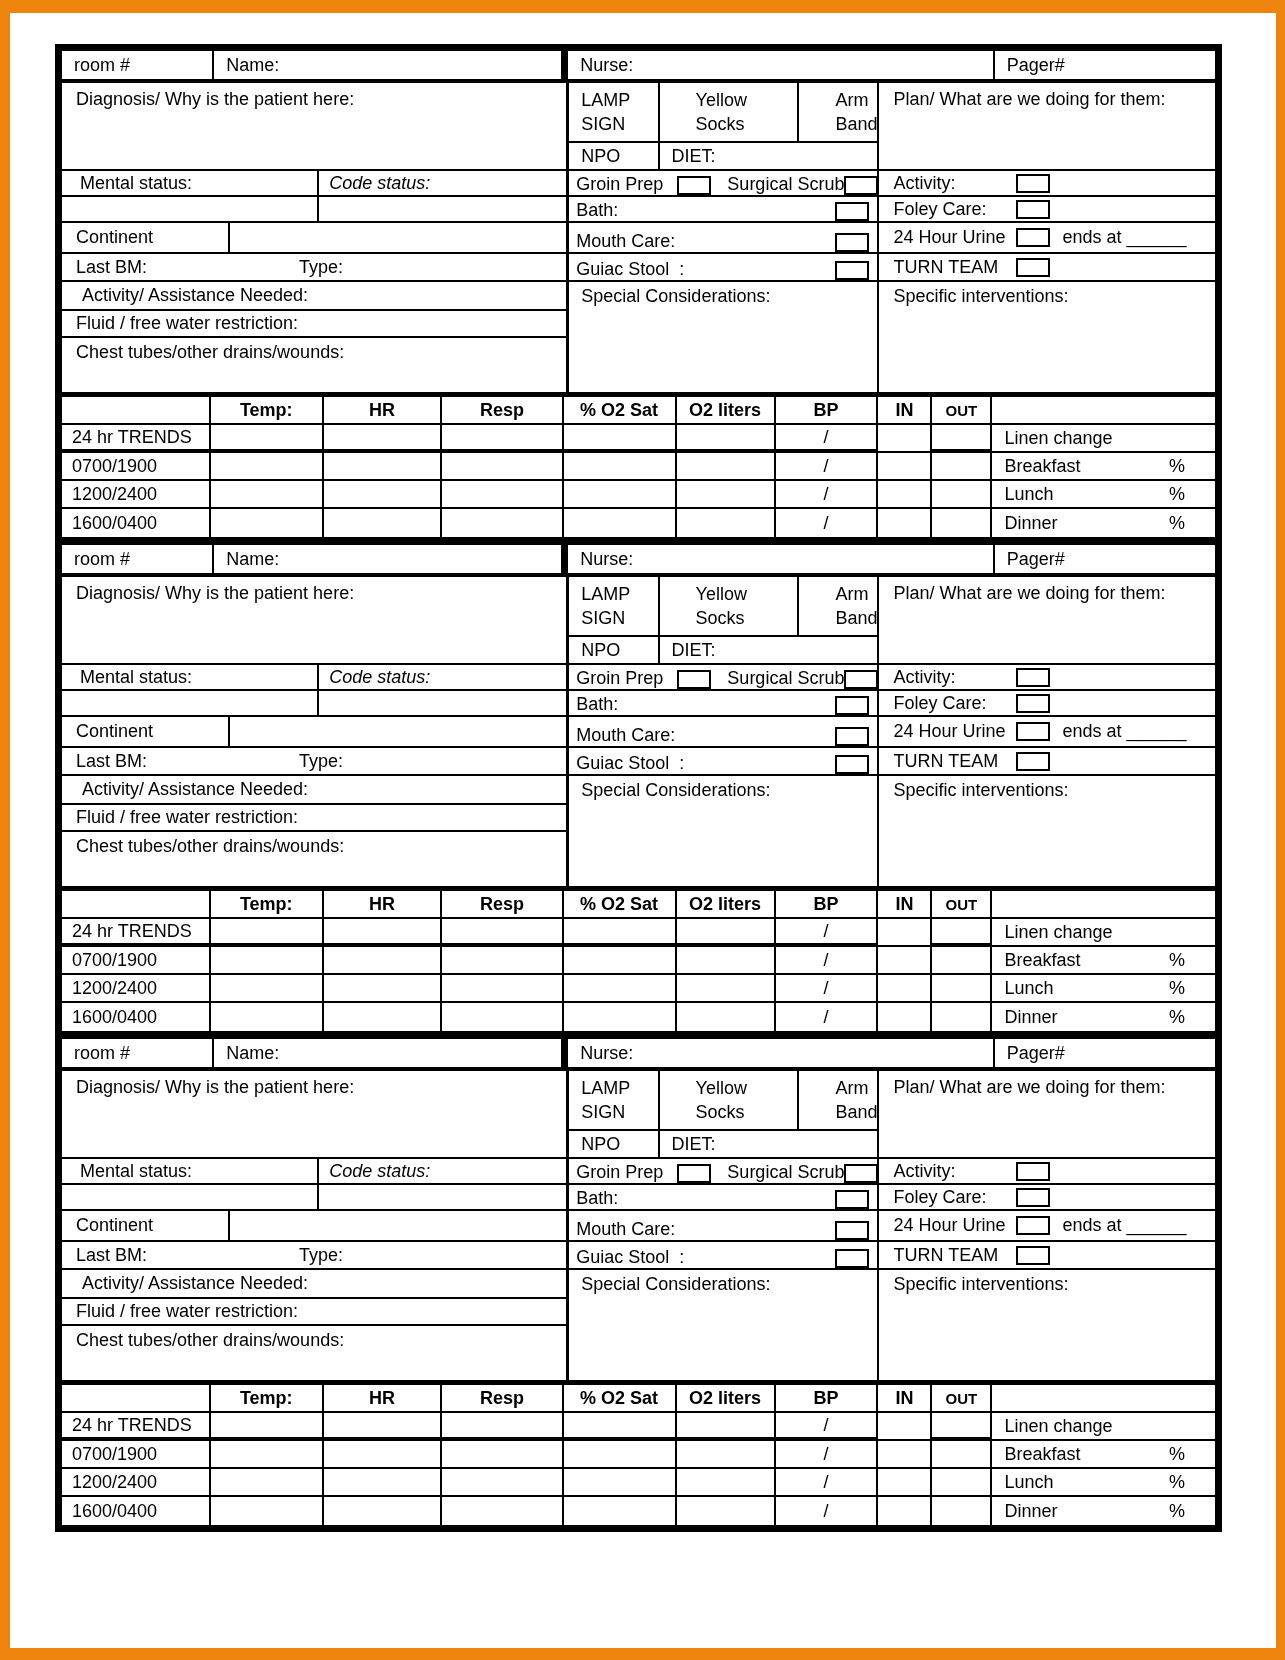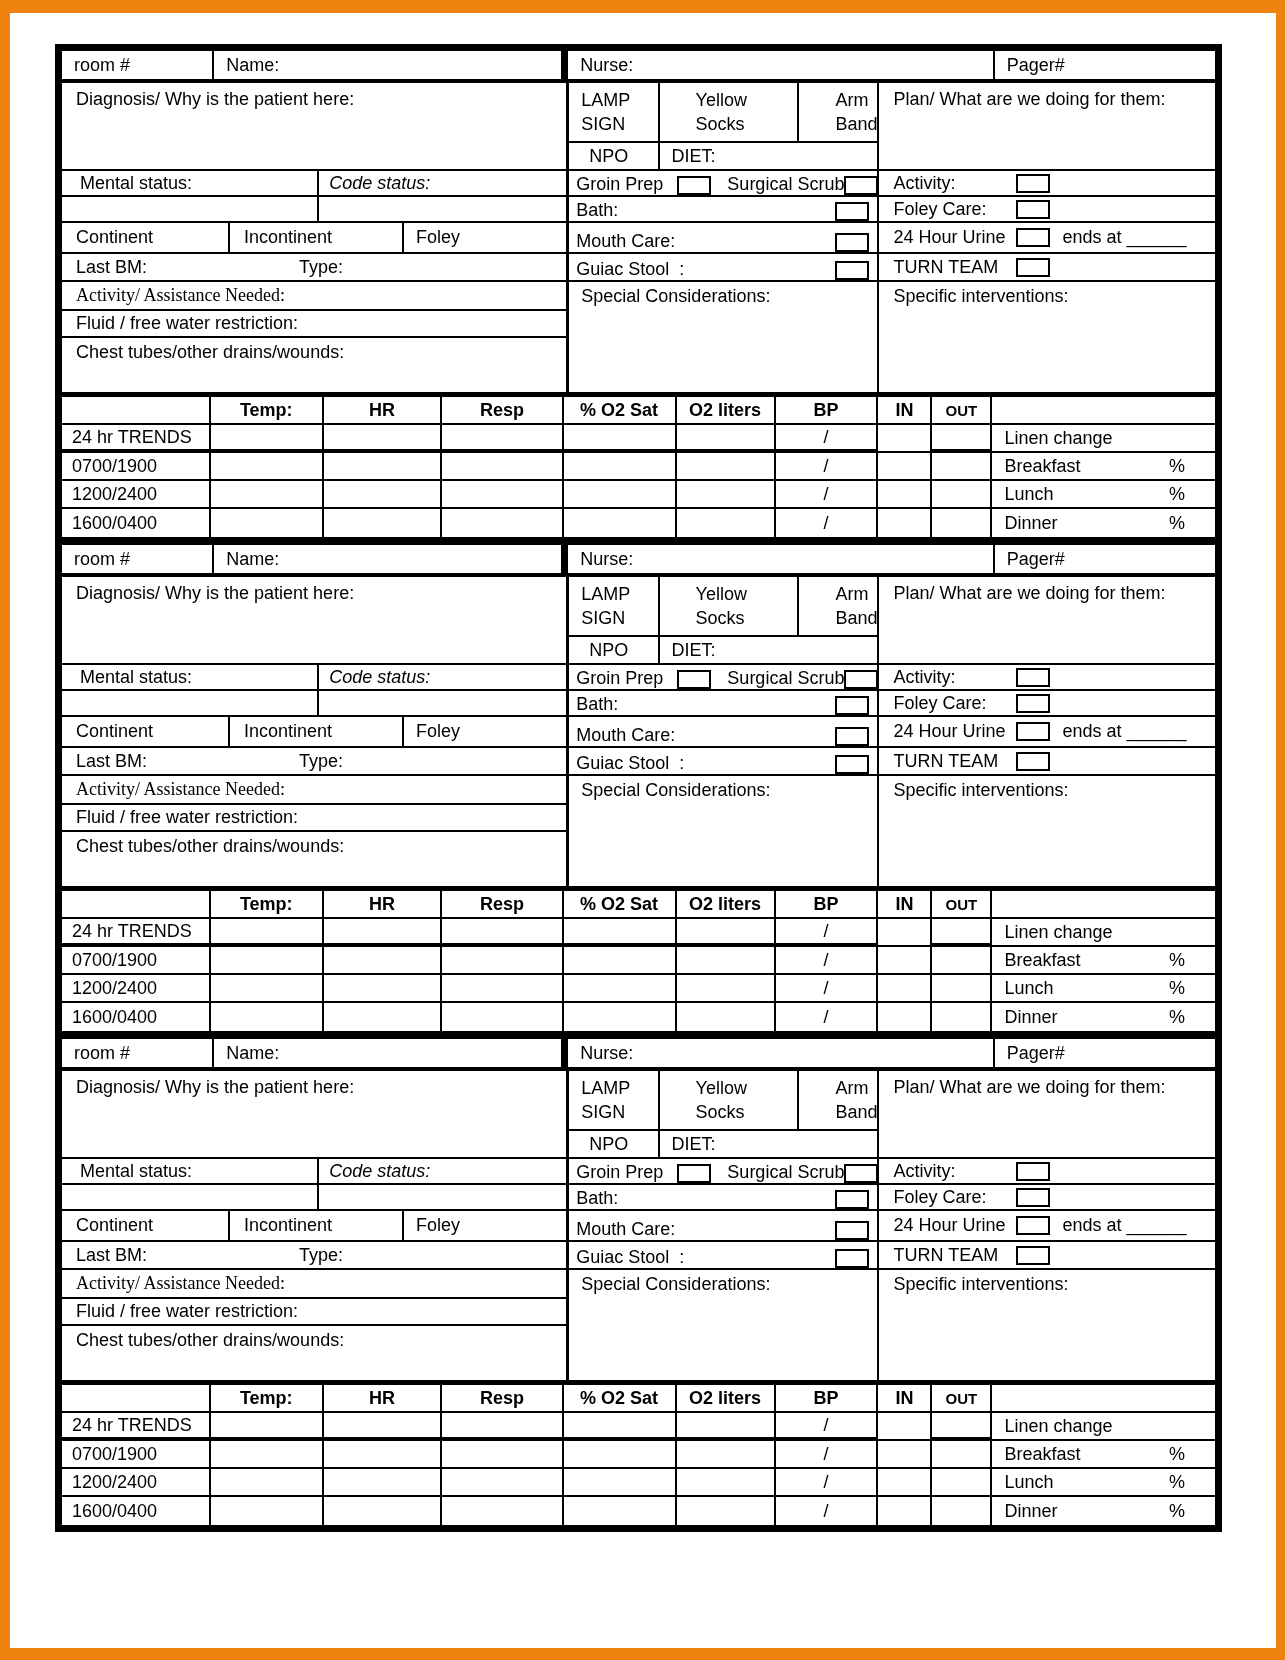--- a/index.html
+++ b/index.html
@@ -39,38 +39,38 @@
   .colM { width: 26.9%; border-right: 2px solid #000; display: flex; flex-direction: column; }
   .colR { flex: 1; display: flex; flex-direction: column; }
   .main .row { font-size: 18px; overflow: hidden; white-space: nowrap; }
   .bb { border-bottom: 2px solid #000; }
 
   
   .diag  { height: 88px; padding: 6px 0 0 14px; }
   .ment, .ment2 { height: 26px; display: flex; }
   .ment-l { width: 51%; border-right: 2px solid #000; padding-left: 18px; line-height: 24px; }
   .ment-r { flex: 1; padding-left: 10px; line-height: 24px; font-style: italic; }
-  .cont { height: 31px; display: flex; align-items: center; }
+  .cont { height: 31px; display: flex; align-items: center; flex-direction: column; }
   .cont-1 { width: 33.3%; border-right: 2px solid #000; padding-left: 14px; align-self: stretch; line-height: 29px; }
   .cont-2 { width: 34.5%; border-right: 2px solid #000; padding-left: 14px; align-self: stretch; line-height: 29px; }
   .cont-3 { flex: 1; padding-left: 12px; }
   .bm   { height: 28px; position: relative; line-height: 26px; padding-left: 14px; }
   .bm .type { position: absolute; left: 47%; top: 0; }
-  .aan   { height: 29px; line-height: 27px; padding-left: 14px; font-family: Liberation Serif, serif; }
+  .aan   { height: 29px; line-height: 27px; padding-left: 20px; }
   .fluid { height: 27px; line-height: 25px; padding-left: 14px; }
   .chest { flex: 1; padding: 4px 0 0 14px; }
 
   
   .lamp { height: 60px; display: flex; gap: 24px; }
   .lamp > div { padding: 5px 0 0 12px; line-height: 24px; white-space: nowrap; overflow: hidden; }
   .lamp-1 { width: 29.3%; border-right: 2px solid #000; }
   .lamp-2 { width: 37.6%; border-right: 2px solid #000; }
   .lamp-3 { flex: 1; }
   .npo { height: 28px; display: flex; line-height: 26px; }
-  .npo-1 { width: 29.3%; border-right: 2px solid #000; padding-left: 20px; }
+  .npo-1 { width: 29.3%; border-right: 2px solid #000; padding-left: 12px; }
   .npo-2 { flex: 1; padding-left: 12px; }
   .mrow { display: flex; align-items: flex-end; padding: 0 8px 0 7px; }
   .groin { height: 26px; }
   .bath  { height: 26px; }
   .mouth { height: 31px; }
   .guiac { height: 28px; }
   .special { flex: 1; padding: 4px 0 0 12px; }
 
   
   .plan { height: 88px; padding: 6px 0 0 14px; }

